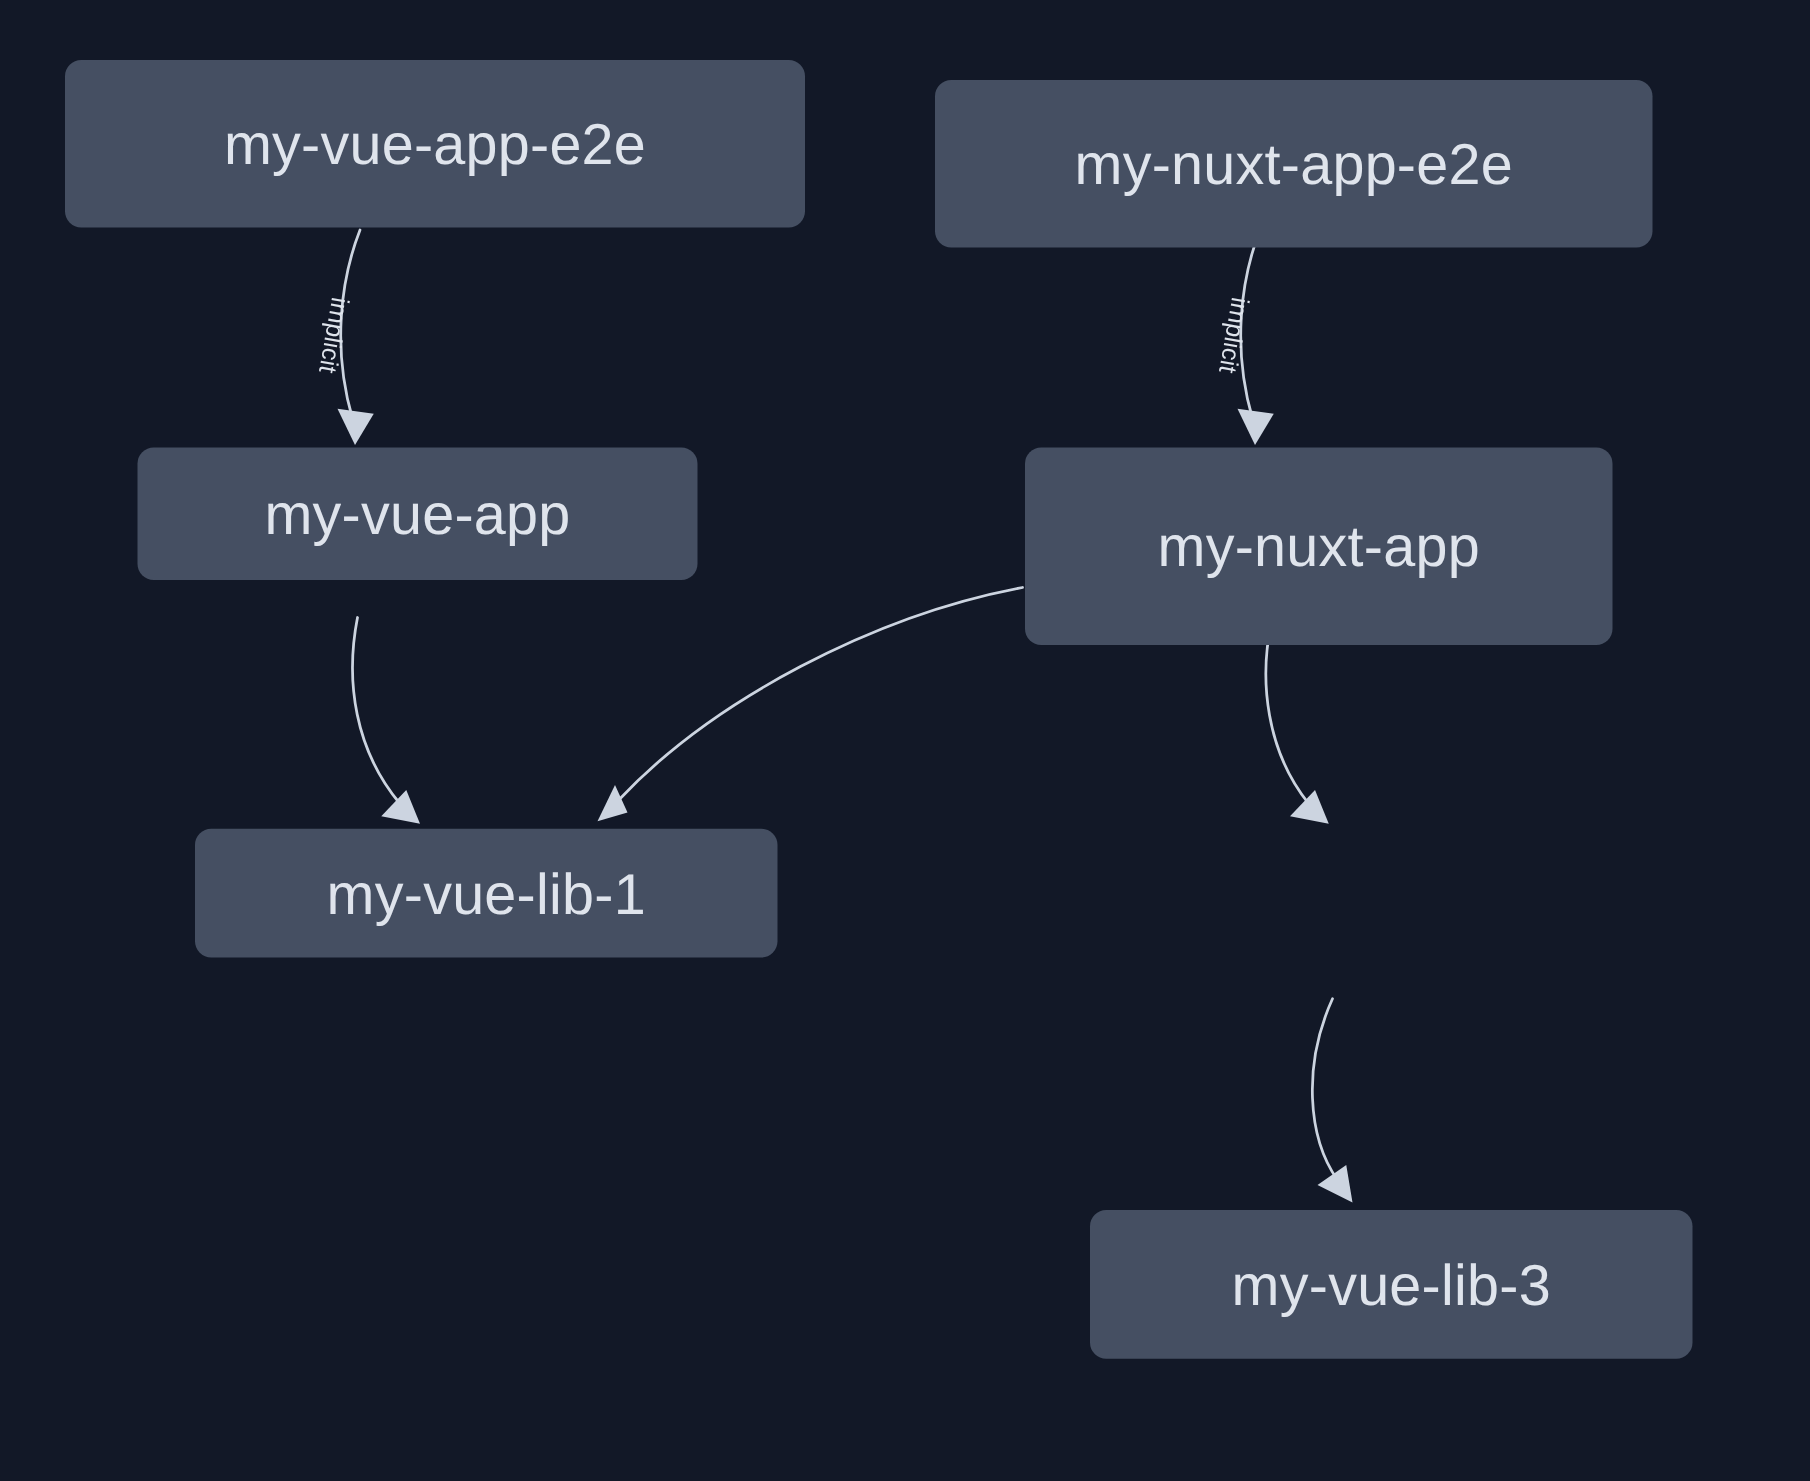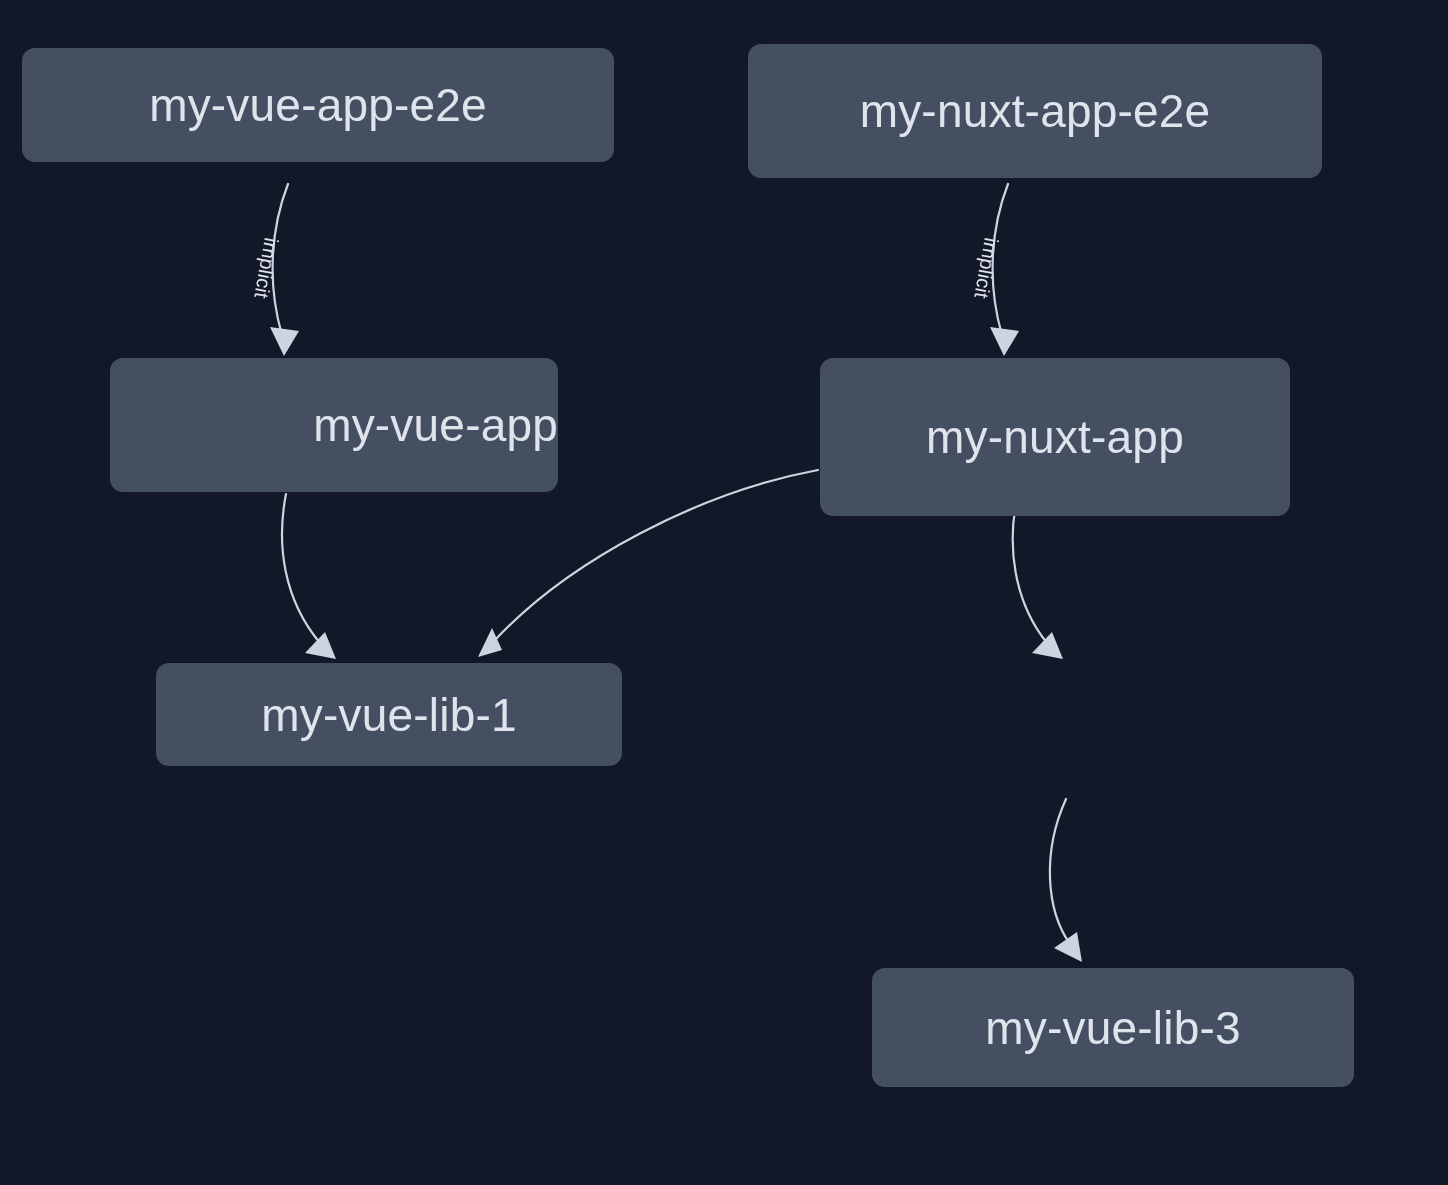--- a/index.html
+++ b/index.html
@@ -97,29 +97,29 @@
     <g>
       <path class="edge-path" d="M 1066 799 C 1042 852, 1046 910, 1070 944"></path>
       <polygon class="edge-arrow" points="1082,962 1054,948, 1077,932"></polygon>
     </g>
   </svg>
 
   <div class="edge-label" style="left:266px; top:268px; transform: translate(-50%,-50%) rotate(100deg);">implicit</div>
 
   <div class="edge-label" style="left:986px; top:268px; transform: translate(-50%,-50%) rotate(100deg);">implicit</div>
 
-  <div class="node" style="left:22px; top:48px; width:592px; height:114px;">
+  <div class="node" style="left:52px; top:48px; width:592px; height:134px;">
     <span>my-vue-app-e2e</span>
   </div>
 
-  <div class="node" style="left:748px; top:44px; width:574px; height:134px;">
+  <div class="node" style="left:748px; top:64px; width:574px; height:134px;">
     <span>my-nuxt-app-e2e</span>
   </div>
 
-  <div class="node" style="left:110px; top:358px; width:448px; height:134px;justify-content:flex-end;">
+  <div class="node" style="left:110px; top:358px; width:448px; height:106px;">
     <span>my-vue-app</span>
   </div>
 
   <div class="node" style="left:820px; top:358px; width:470px; height:158px;">
     <span>my-nuxt-app</span>
   </div>
 
   <div class="node" style="left:156px; top:663px; width:466px; height:103px;">
     <span>my-vue-lib-1</span>
   </div>

